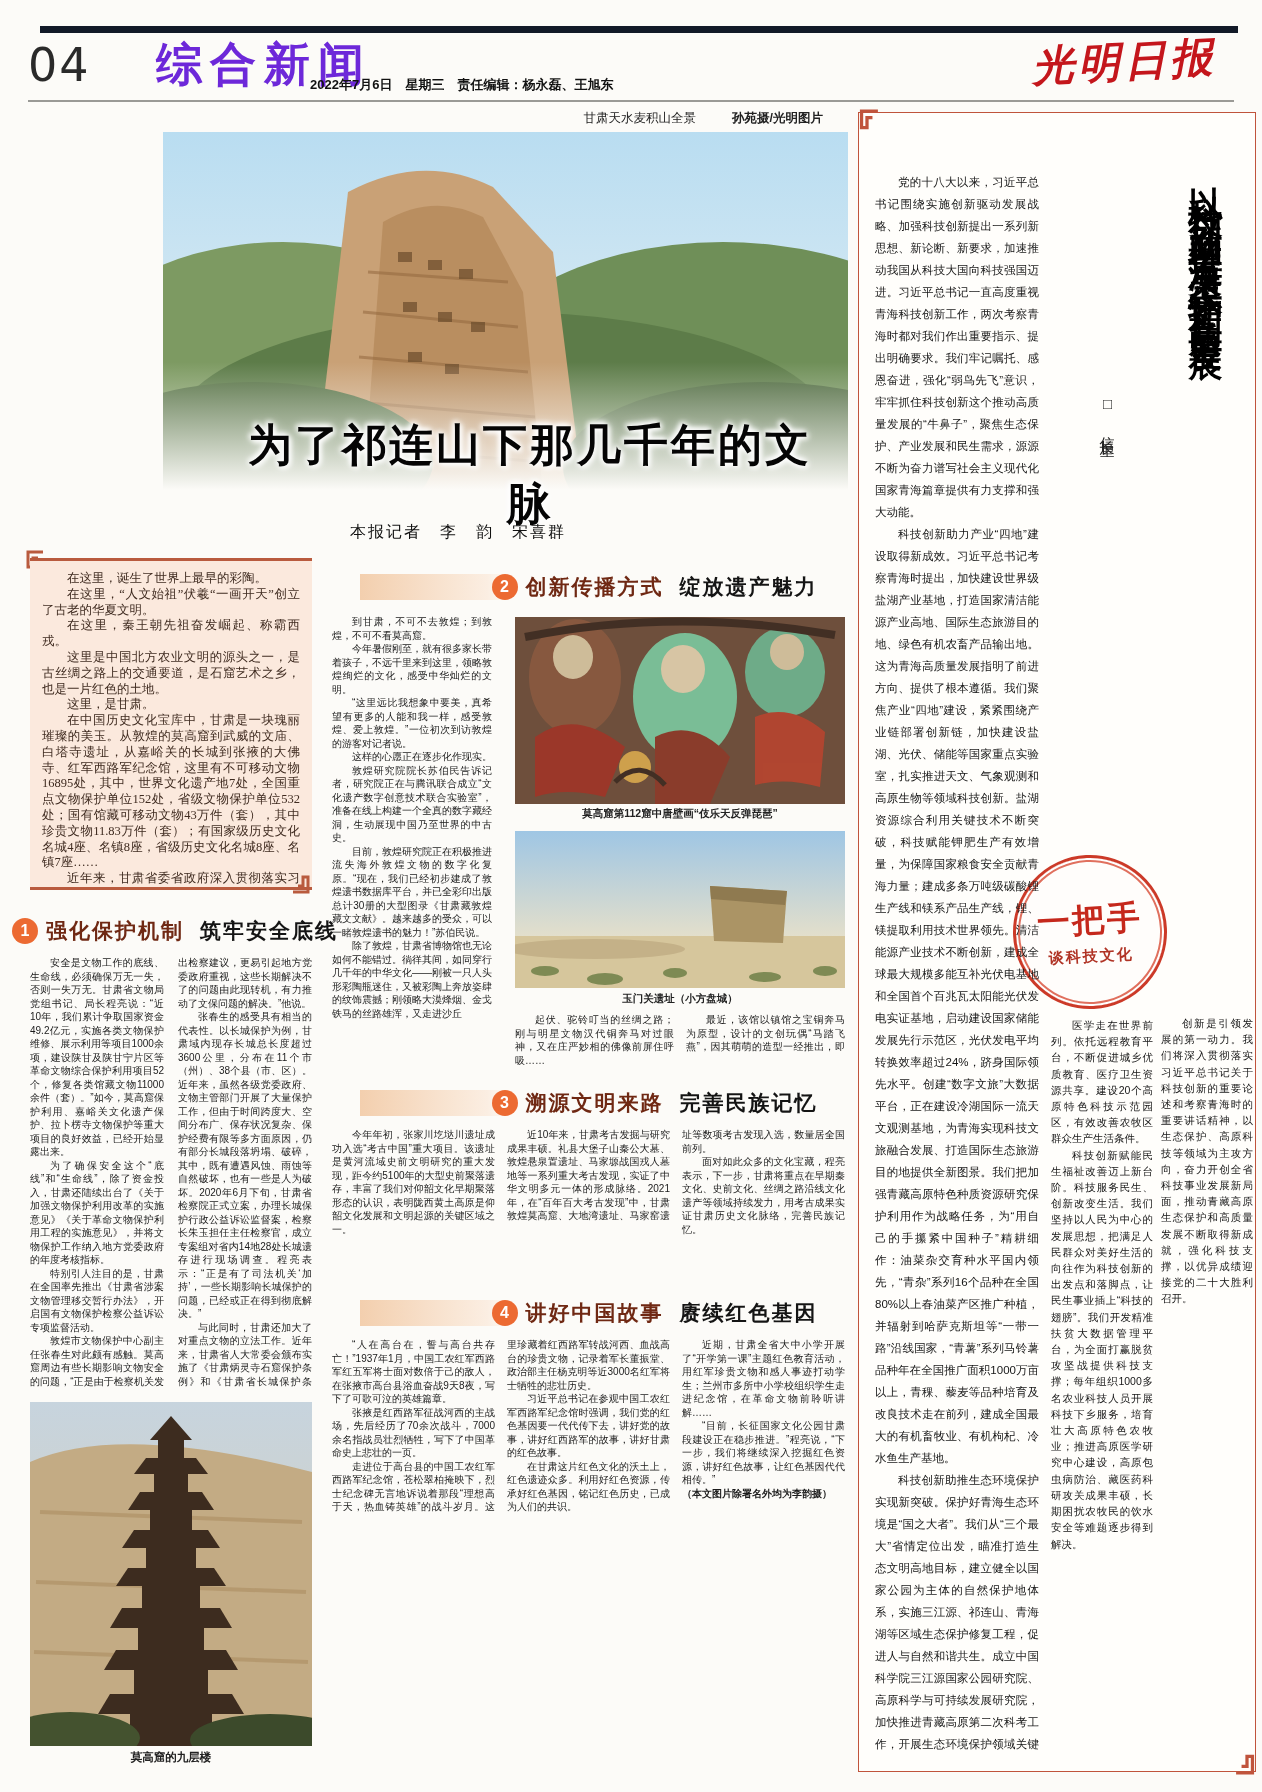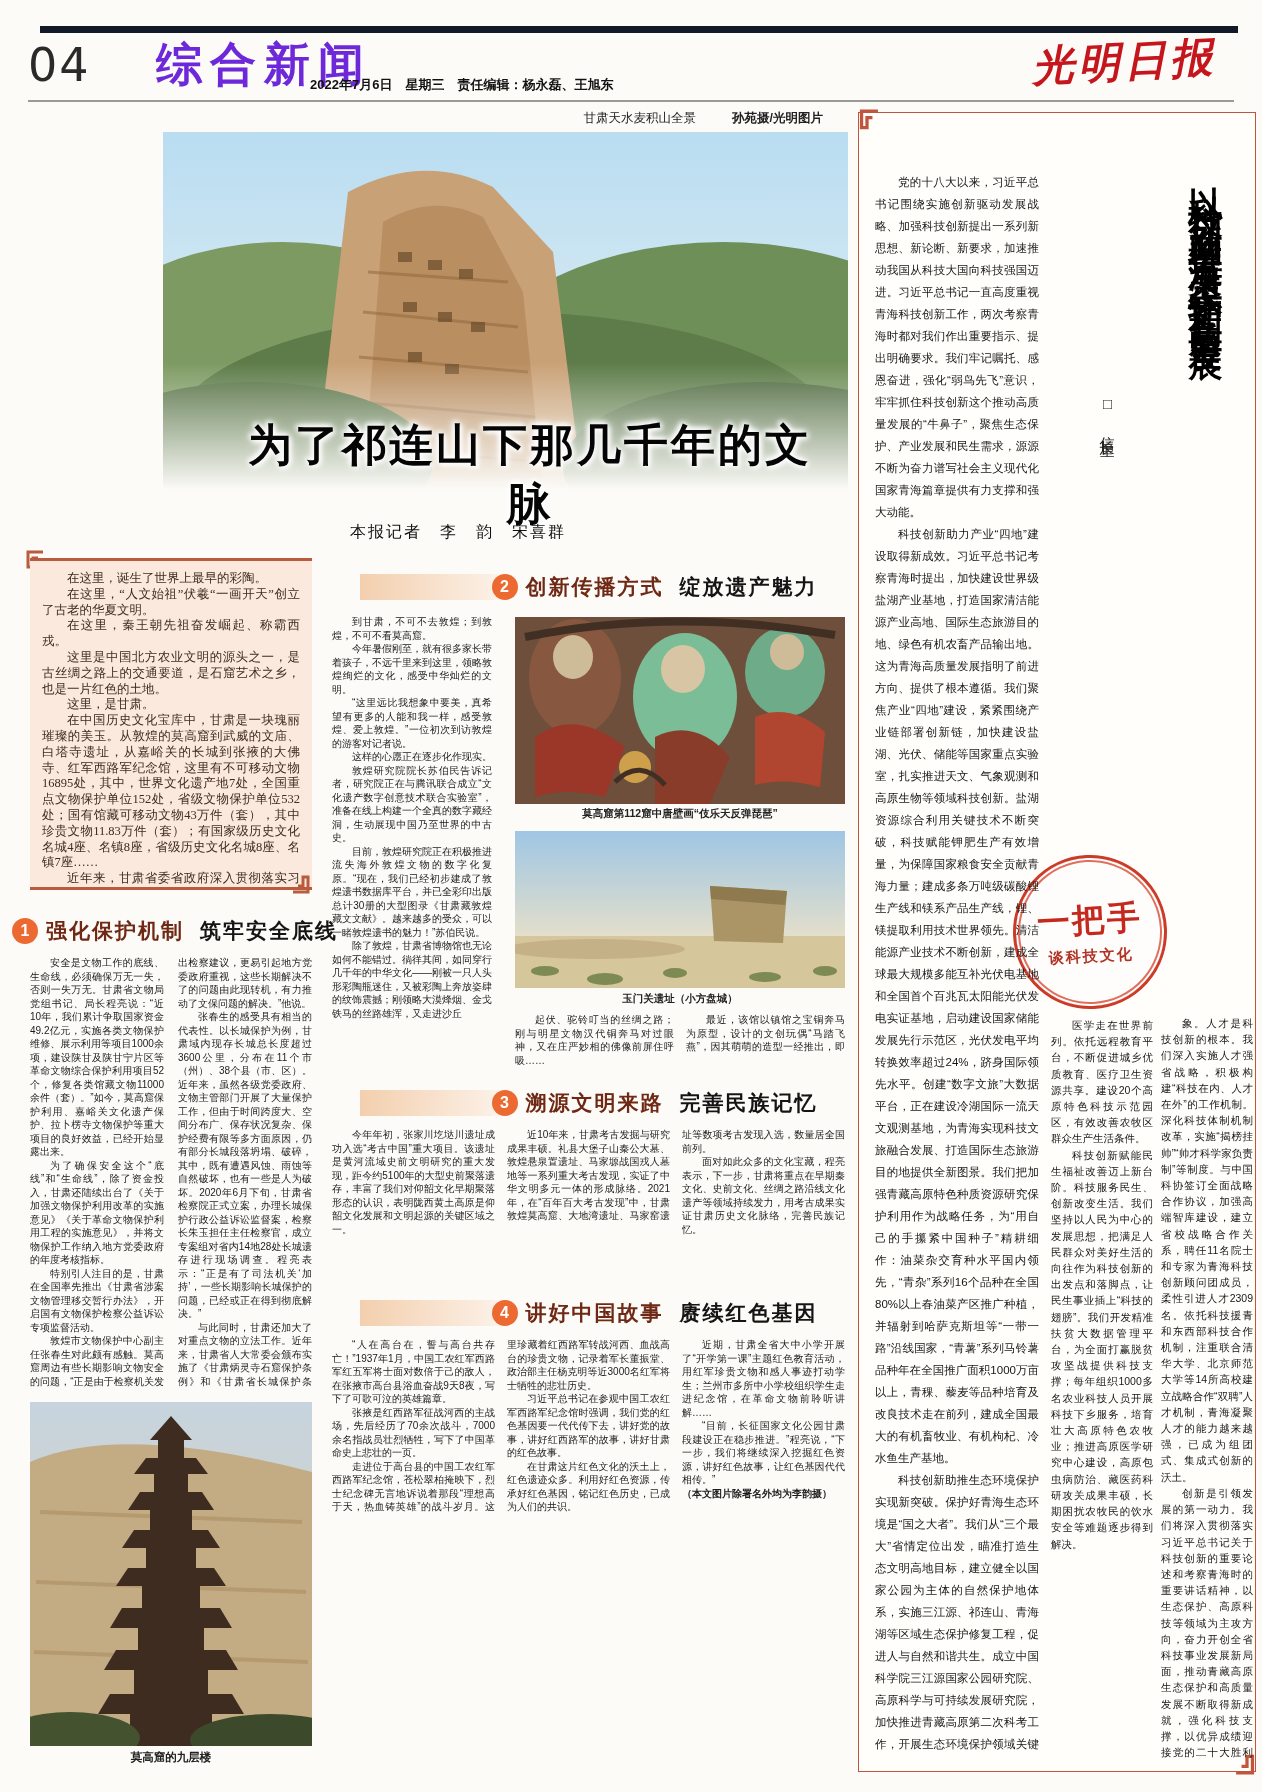--- a/index.html
+++ b/index.html
@@ -309,20 +309,19 @@
         <p>党的十八大以来，习近平总书记围绕实施创新驱动发展战略、加强科技创新提出一系列新思想、新论断、新要求，加速推动我国从科技大国向科技强国迈进。习近平总书记一直高度重视青海科技创新工作，两次考察青海时都对我们作出重要指示、提出明确要求。我们牢记嘱托、感恩奋进，强化“弱鸟先飞”意识，牢牢抓住科技创新这个推动高质量发展的“牛鼻子”，聚焦生态保护、产业发展和民生需求，源源不断为奋力谱写社会主义现代化国家青海篇章提供有力支撑和强大动能。</p>
         <p>科技创新助力产业“四地”建设取得新成效。习近平总书记考察青海时提出，加快建设世界级盐湖产业基地，打造国家清洁能源产业高地、国际生态旅游目的地、绿色有机农畜产品输出地。这为青海高质量发展指明了前进方向、提供了根本遵循。我们聚焦产业“四地”建设，紧紧围绕产业链部署创新链，加快建设盐湖、光伏、储能等国家重点实验室，扎实推进天文、气象观测和高原生物等领域科技创新。盐湖资源综合利用关键技术不断突破，科技赋能钾肥生产有效增量，为保障国家粮食安全贡献青海力量；建成多条万吨级碳酸锂生产线和镁系产品生产线，锂、镁提取利用技术世界领先。清洁能源产业技术不断创新，建成全球最大规模多能互补光伏电基地和全国首个百兆瓦太阳能光伏发电实证基地，启动建设国家储能发展先行示范区，光伏发电平均转换效率超过24%，跻身国际领先水平。创建“数字文旅”大数据平台，正在建设冷湖国际一流天文观测基地，为青海实现科技文旅融合发展、打造国际生态旅游目的地提供全新图景。我们把加强青藏高原特色种质资源研究保护利用作为战略任务，为“用自己的手攥紧中国种子”精耕细作：油菜杂交育种水平国内领先，“青杂”系列16个品种在全国80%以上春油菜产区推广种植，并辐射到哈萨克斯坦等“一带一路”沿线国家，“青薯”系列马铃薯品种年在全国推广面积1000万亩以上，青稞、藜麦等品种培育及改良技术走在前列，建成全国最大的有机畜牧业、有机枸杞、冷水鱼生产基地。</p>
         <p>科技创新助推生态环境保护实现新突破。保护好青海生态环境是“国之大者”。我们从“三个最大”省情定位出发，瞄准打造生态文明高地目标，建立健全以国家公园为主体的自然保护地体系，实施三江源、祁连山、青海湖等区域生态保护修复工程，促进人与自然和谐共生。成立中国科学院三江源国家公园研究院、高原科学与可持续发展研究院，加快推进青藏高原第二次科考工作，开展生态环境保护领域关键技术攻关……</p>
       </div>
     <div class="abs rcolB news">
         <p>医学走在世界前列。依托远程教育平台，不断促进城乡优质教育、医疗卫生资源共享。建设20个高原特色科技示范园区，有效改善农牧区群众生产生活条件。</p>
         <p>科技创新赋能民生福祉改善迈上新台阶。科技服务民生、创新改变生活。我们坚持以人民为中心的发展思想，把满足人民群众对美好生活的向往作为科技创新的出发点和落脚点，让民生事业插上“科技的翅膀”。我们开发精准扶贫大数据管理平台，为全面打赢脱贫攻坚战提供科技支撑；每年组织1000多名农业科技人员开展科技下乡服务，培育壮大高原特色农牧业；推进高原医学研究中心建设，高原包虫病防治、藏医药科研攻关成果丰硕，长期困扰农牧民的饮水安全等难题逐步得到解决。</p>
       </div>
     <div class="abs rcolC news">
       <div>
-          <p>象。人才是科技创新的根本。我们深入实施人才强省战略，积极构建“科技在内、人才在外”的工作机制。深化科技体制机制改革，实施“揭榜挂帅”“帅才科学家负责制”等制度。与中国科协签订全面战略合作协议，加强高端智库建设，建立省校战略合作关系，聘任11名院士和专家为青海科技创新顾问团成员，柔性引进人才2309名。依托科技援青和东西部科技合作机制，注重联合清华大学、北京师范大学等14所高校建立战略合作“双聘”人才机制，青海凝聚人才的能力越来越强，已成为组团式、集成式创新的沃土。</p>
           <p>创新是引领发展的第一动力。我们将深入贯彻落实习近平总书记关于科技创新的重要论述和考察青海时的重要讲话精神，以生态保护、高原科技等领域为主攻方向，奋力开创全省科技事业发展新局面，推动青藏高原生态保护和高质量发展不断取得新成就，强化科技支撑，以优异成绩迎接党的二十大胜利召开。</p>
         </div>
 
     </div>
   </div>
 
 </div>
 
 </body></html>

